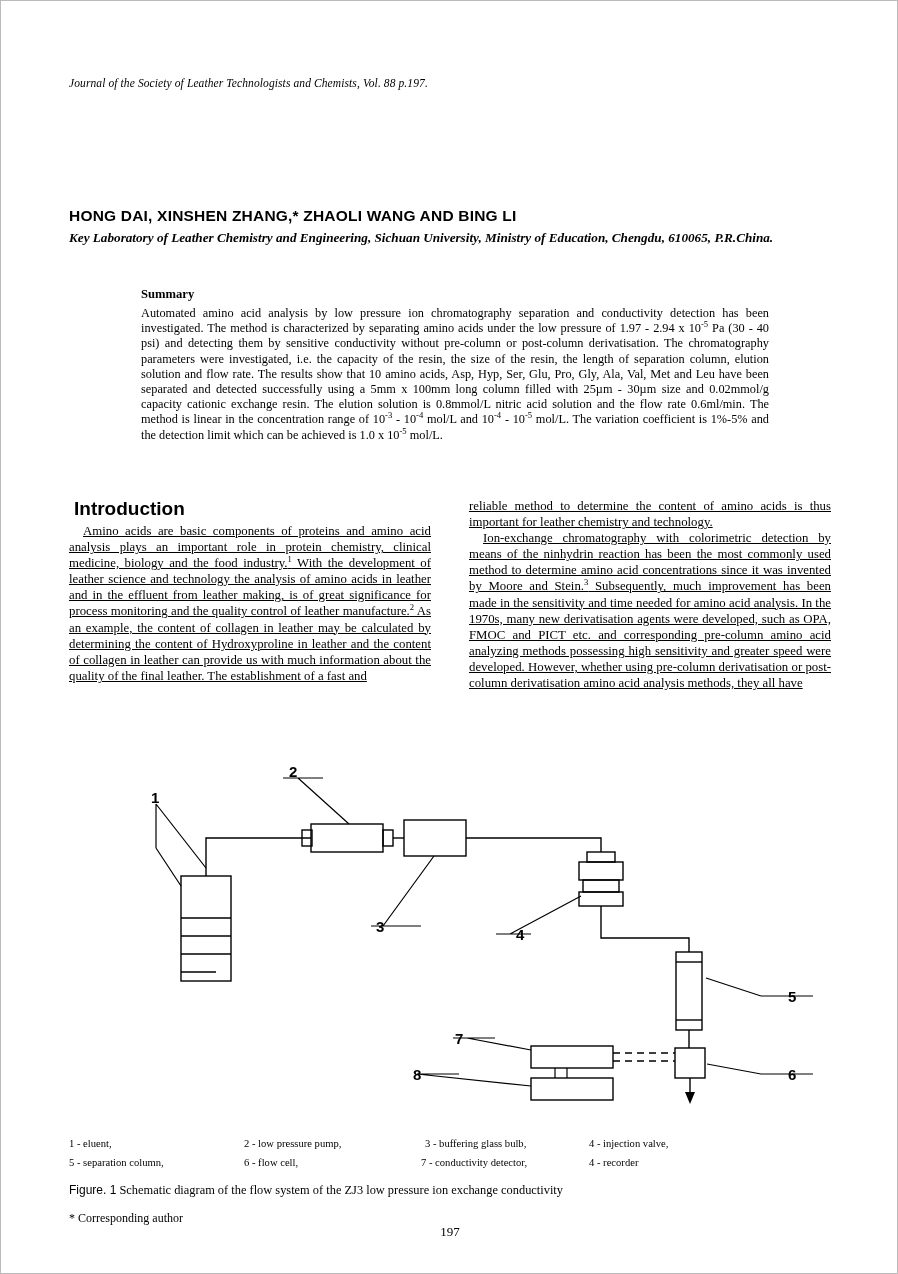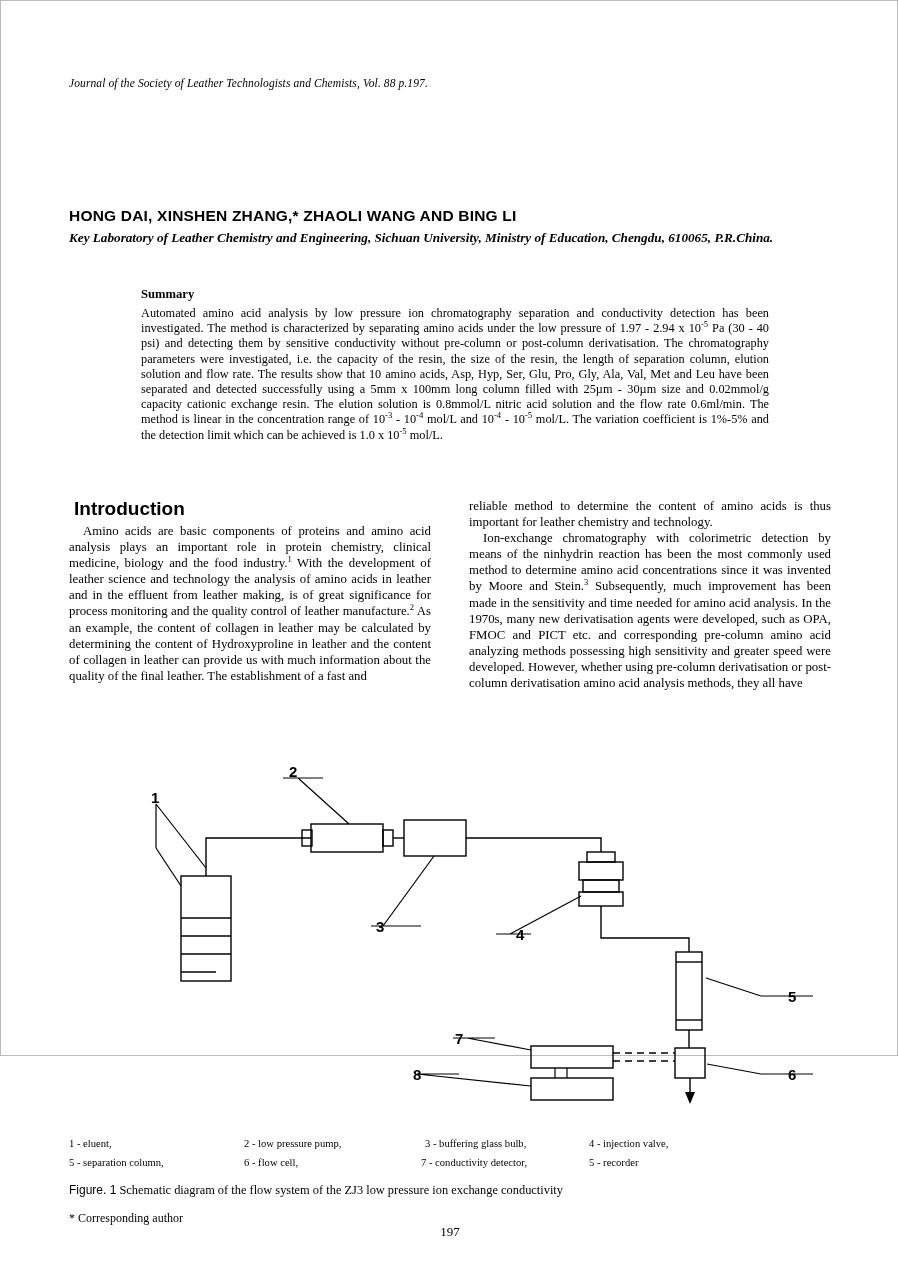--- a/index.html
+++ b/index.html
@@ -12,21 +12,21 @@
     height: 1274px;
     position: relative;
     font-family: "Liberation Serif", serif;
     color: #000;
     overflow: hidden;
   }
   .page {
     position: absolute;
     left: 0; top: 0;
     width: 898px;
-    height: 1056px;
+    height: 1274px;
     border: 1px solid #bbb;
     box-sizing: border-box;
     background: #fff;
   }
 
   
   .journal-line {
     position: absolute;
     left: 68px;
     top: 76px;
@@ -107,20 +107,21 @@
     font-family: "Liberation Sans", sans-serif;
     font-weight: bold;
     font-size: 19px;
   }
   .col {
     position: absolute;
     width: 362px;
     font-size: 12.8px;
     line-height: 16.1px;
     text-align: justify;
+    text-decoration: underline;
   }
   .col p { margin: 0; }
   .col p + p { text-indent: 14px; }
   .col-left { left: 68px; top: 522px; }
   .col-right { left: 468px; top: 497px; }
 
   
   .figure {
     position: absolute;
     left: 60px;
@@ -278,21 +279,21 @@
   </div>
 
   <div class="legend">
     <span class="lg" style="left:0px;  top:0px;">1 - eluent,</span>
     <span class="lg" style="left:175px;top:0px;">2 - low pressure pump,</span>
     <span class="lg" style="left:356px;top:0px;">3 - buffering glass bulb,</span>
     <span class="lg" style="left:520px;top:0px;">4 - injection valve,</span>
     <span class="lg" style="left:0px;  top:19px;">5 - separation column,</span>
     <span class="lg" style="left:175px;top:19px;">6 - flow cell,</span>
     <span class="lg" style="left:352px;top:19px;">7 - conductivity detector,</span>
-    <span class="lg" style="left:520px;top:19px;">5 - recorder</span>
+    <span class="lg" style="left:520px;top:19px;">4 - recorder</span>
   </div>
 
   <div class="figcaption">
     <b class="fig-num">Figure. 1</b>
     <span>Schematic diagram of the flow system of the ZJ3 low pressure ion exchange conductivity</span>
   </div>
 
   <div class="corresponding">* Corresponding author</div>
 
   <div class="pagenum">197</div>

